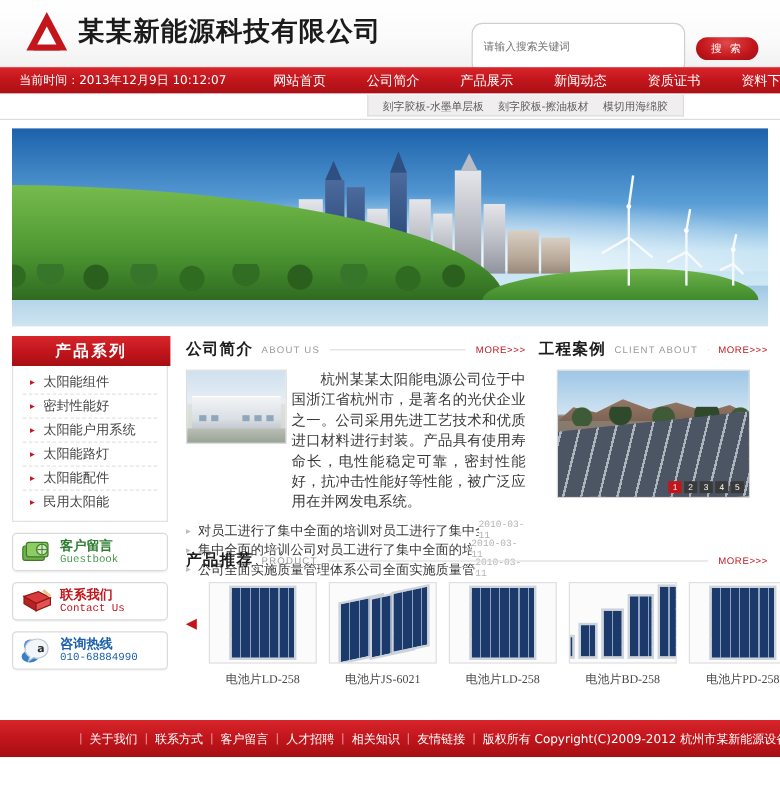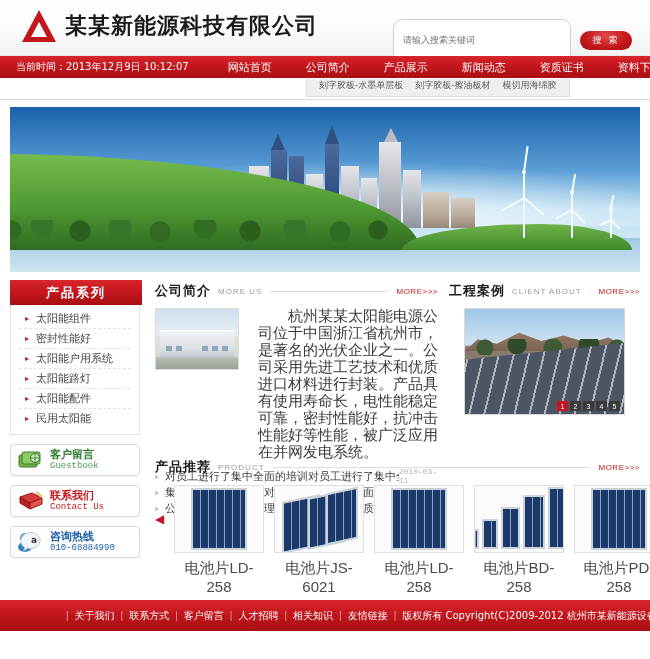--- a/index.html
+++ b/index.html
@@ -91,21 +91,21 @@
     width:0;height:0;border-left:4px solid transparent;border-right:4px solid transparent;
     border-bottom:4px solid #fff;
   }
   .subnav-band {
     width: 650px; height: 21px; background:#fff;
     border-bottom: 1px solid #dcdcdc;
     position: relative;
   }
   .subnav {
     position:absolute; left: 306px; top: 1px;
-    height: 17px; display:flex; align-items:flex-start;
+    height: 17px; display:flex; align-items:flex-end;
     background:#f0eeee; border:1px solid #dddddd; border-top:none;
     padding: 0 6px;
   }
   .subnav-item {
     font-size: 9px; color:#5b5b5b; padding: 0 6px; cursor:pointer; white-space:nowrap;
     font-family: "DejaVu Sans","Liberation Sans",sans-serif;
   }
 
   
   .banner {
@@ -222,21 +222,21 @@
     border-top:1px solid #fff;
   }
   .about-photo .win {
     position:absolute; bottom:18px; width:6px;height:5px;background:#8fa6bb;
   }
   .about-photo .ground {
     position:absolute; left:0; bottom:0; width:100%; height:12px;
     background: linear-gradient(to bottom,#b9bfb5,#9aa296);
   }
   .about-text {
-    margin-left: 19px; font-size: 15px; line-height: 17px; color:#3a3a3a;
+    margin-left: 4px; font-size: 12px; line-height: 17px; color:#3a3a3a;
     text-indent: 2em; text-align: justify;
     font-family:"DejaVu Sans","Liberation Sans",sans-serif;
   }
 
   .news-list { margin-top: 7px; }
   .news-row {
     display:flex; align-items:center; height: 16px; cursor:pointer;
   }
   .news-arrow { color:#bdbdbd; font-size:8px; margin-right:6px; }
   .news-title { font-size: 11px; color:#3a3a3a; white-space:nowrap; overflow:hidden;
@@ -285,22 +285,22 @@
     display:flex; align-items:center; justify-content:center; box-sizing:border-box;
     overflow:hidden; cursor:pointer;
   }
   .cellpanel {
     background:
       repeating-linear-gradient(90deg, #1b3a6b 0px, #1b3a6b 7px, #8fa3bf 7px, #8fa3bf 8px),
       repeating-linear-gradient(0deg, #1b3a6b 0px, #1b3a6b 7px, #8fa3bf 7px, #8fa3bf 8px);
     border: 2px solid #cdd3da;
   }
   .prod-cap {
-    text-align:center; font-size: 15px; color:#4a4a4a; margin-top: 6px;
-    font-family:Liberation Sans, sans-serif;
+    text-align:center; font-size: 10px; color:#4a4a4a; margin-top: 6px;
+    font-family:Liberation Serif, serif;
   }
   .prod-arrow {
     width: 9px; display:flex; align-items:center; justify-content:center;
     color:#c3161c; font-size: 12px; cursor:pointer; height:68px;
   }
 
   
   .footer {
     position:absolute; left:0; top: 600px; width: 650px; height: 31px;
     background: linear-gradient(to bottom,#d7262c 0%,#c3161c 45%,#a60f14 100%);
@@ -477,21 +477,21 @@
         <span class="side-txt">
           <div class="side-cn b-cn">咨询热线</div>
           <div class="side-en b-en">010-68884990</div>
         </span>
       </div>
     </div>
 
     <div class="col-mid">
       <div class="sec-head">
         <span class="sec-cn">公司简介</span>
-        <span class="sec-en">MORE US</span>
+        <span class="sec-en">ABOUT US</span>
         <span class="sec-rule"></span>
         <span class="sec-more">MORE&gt;&gt;&gt;</span>
       </div>
       <div class="about-row">
         <div class="about-photo">
           <div class="fac"></div>
           <div class="win" style="left:10px;"></div>
           <div class="win" style="left:20px;"></div>
           <div class="win" style="left:46px;"></div>
           <div class="win" style="left:56px;"></div>

